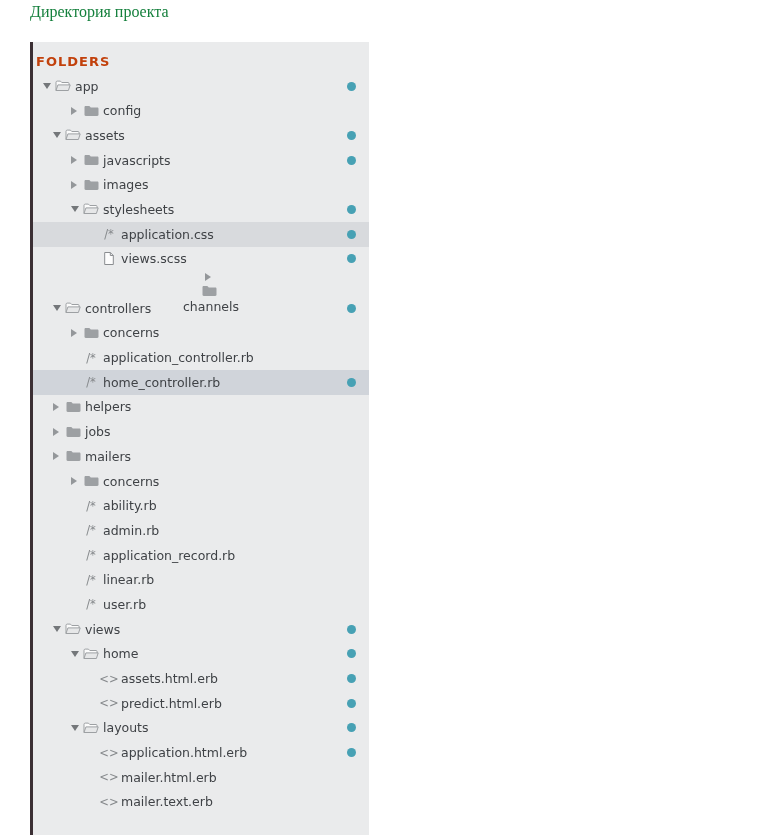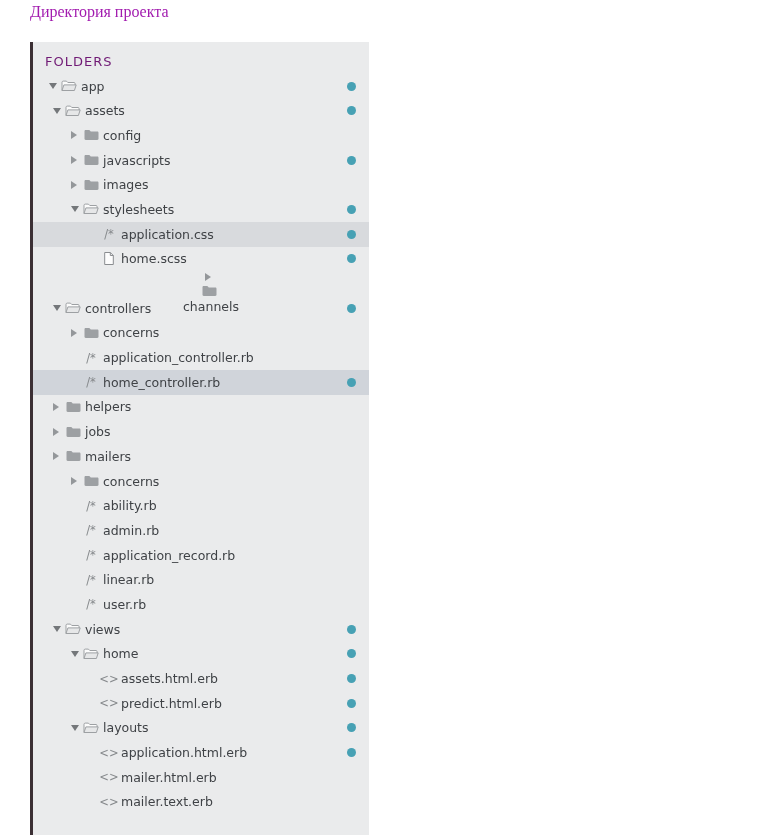--- a/index.html
+++ b/index.html
@@ -2,31 +2,31 @@
 <html><head>
 <meta charset="utf-8">
 <style>
   html,body{margin:0;padding:0;}
   body{
     width:761px;height:835px;background:#ffffff;position:relative;overflow:hidden;
     font-family:"DejaVu Sans",sans-serif;
   }
   .page-title{
     position:absolute;left:30px;top:3px;
-    font-family:"Liberation Serif",serif;font-size:16px;color:#a21caf;
+    font-family:"Liberation Serif",serif;font-size:16px;color:#15803d;
     white-space:nowrap;
   }
   .panel{
     position:absolute;left:30px;top:42px;width:339px;height:793px;
     background:#eaebec;border-left:3px solid #3b2f34;box-sizing:border-box;
     overflow:hidden;padding-top:7px;
   }
   .tree-header{
-    height:24.7px;display:flex;align-items:center;padding-left:12px;
-    color:#701a75;font-weight:normal;font-size:13px;letter-spacing:1px;
+    height:24.7px;display:flex;align-items:center;padding-left:3px;
+    color:#c2410c;font-weight:bold;font-size:13px;letter-spacing:1px;
   }
   .row{
     height:24.7px;display:flex;align-items:center;position:relative;
     font-size:12.5px;color:#3f4246;box-sizing:border-box;cursor:default;
   }
   .row.selected-light{background:#d8dadd;}
   .row.selected{background:#d0d4da;}
   .arrow{flex:0 0 12px;width:12px;display:flex;align-items:center;}
   .tri-down{width:0;height:0;border-left:4.5px solid transparent;
     border-right:4.5px solid transparent;border-top:6px solid #74777a;}
@@ -44,56 +44,56 @@
   }
 </style>
 </head>
 <body>
 
 <div class="page-title">Директория проекта</div>
 
 <div class="panel">
   <div class="tree-header">FOLDERS</div>
   <div id="tree">
-      <div class="row" style="padding-left: 16px;">
+      <div class="row" style="padding-left: 10px;">
         <span class="arrow">
           <span class="tri-down"></span>
         </span>
         <span class="icon">
           <svg width="16" height="12" viewBox="0 0 16 12">
             <path fill="#fbfbfb" stroke="#9da0a3" d="M1 10.5 V2.3 C1 1.6 1.5 1.1 2.2 1.1 h3.2 l1.4 1.4 h6.2 c0.7 0 1.1 0.5 1.1 1.1 V5.2"></path>
             <path fill="#e6e7e8" stroke="#9da0a3" d="M1 10.5 L2.9 4.9 h12.3 L13.4 10.5 Z"></path>
           </svg>
         </span>
         <span class="label">app</span>
         <span class="dot" style="background: rgb(71, 161, 180);"></span>
       </div>
+      <div class="row" style="padding-left: 38px;">
+        <span class="arrow">
+          <span class="tri-right"></span>
+        </span>
+        <span class="icon">
+          <svg width="15" height="12" viewBox="0 0 15 12">
+            <path fill="#9da0a3" d="M0.5 2.2 C0.5 1.5 1 1 1.7 1 h3.6 l1.5 1.5 h6.5 c0.7 0 1.2 0.5 1.2 1.2 v6.1 c0 0.7 -0.5 1.2 -1.2 1.2 H1.7 C1 11 0.5 10.5 0.5 9.8 Z"></path>
+          </svg>
+        </span>
+        <span class="label">config</span>
+      </div>
       <div class="row" style="padding-left: 20px;">
         <span class="arrow">
           <span class="tri-down"></span>
         </span>
         <span class="icon">
           <svg width="16" height="12" viewBox="0 0 16 12">
             <path fill="#fbfbfb" stroke="#9da0a3" d="M1 10.5 V2.3 C1 1.6 1.5 1.1 2.2 1.1 h3.2 l1.4 1.4 h6.2 c0.7 0 1.1 0.5 1.1 1.1 V5.2"></path>
             <path fill="#e6e7e8" stroke="#9da0a3" d="M1 10.5 L2.9 4.9 h12.3 L13.4 10.5 Z"></path>
           </svg>
         </span>
         <span class="label">assets</span>
         <span class="dot" style="background: rgb(71, 161, 180);"></span>
-      </div>
-      <div class="row" style="padding-left: 38px;">
-        <span class="arrow">
-          <span class="tri-right"></span>
-        </span>
-        <span class="icon">
-          <svg width="15" height="12" viewBox="0 0 15 12">
-            <path fill="#9da0a3" d="M0.5 2.2 C0.5 1.5 1 1 1.7 1 h3.6 l1.5 1.5 h6.5 c0.7 0 1.2 0.5 1.2 1.2 v6.1 c0 0.7 -0.5 1.2 -1.2 1.2 H1.7 C1 11 0.5 10.5 0.5 9.8 Z"></path>
-          </svg>
-        </span>
-        <span class="label">config</span>
       </div>
       <div class="row" style="padding-left: 38px;">
         <span class="arrow">
           <span class="tri-right"></span>
         </span>
         <span class="icon">
           <svg width="15" height="12" viewBox="0 0 15 12">
             <path fill="#9da0a3" d="M0.5 2.2 C0.5 1.5 1 1 1.7 1 h3.6 l1.5 1.5 h6.5 c0.7 0 1.2 0.5 1.2 1.2 v6.1 c0 0.7 -0.5 1.2 -1.2 1.2 H1.7 C1 11 0.5 10.5 0.5 9.8 Z"></path>
           </svg>
         </span>
@@ -131,21 +131,21 @@
         <span class="dot" style="background: rgb(71, 161, 180);"></span>
       </div>
       <div class="row" style="padding-left: 56px;">
         <span class="arrow"></span>
         <span class="icon">
           <svg width="10" height="13" viewBox="0 0 10 13">
             <path fill="#fdfdfd" stroke="#8a8d90" d="M0.7 0.5 h5.6 l3 3 v9 H0.7 Z"></path>
             <path fill="none" stroke="#8a8d90" d="M6.3 0.5 V3.5 H9.3"></path>
           </svg>
         </span>
-        <span class="label">home.scss</span>
+        <span class="label">views.scss</span>
         <span class="dot" style="background: rgb(71, 161, 180);"></span>
       </div>
       <div class="row" style="padding-left: 20px; flex-direction: column;">
         <span class="arrow">
           <span class="tri-right"></span>
         </span>
         <span class="icon">
           <svg width="15" height="12" viewBox="0 0 15 12">
             <path fill="#9da0a3" d="M0.5 2.2 C0.5 1.5 1 1 1.7 1 h3.6 l1.5 1.5 h6.5 c0.7 0 1.2 0.5 1.2 1.2 v6.1 c0 0.7 -0.5 1.2 -1.2 1.2 H1.7 C1 11 0.5 10.5 0.5 9.8 Z"></path>
           </svg>

